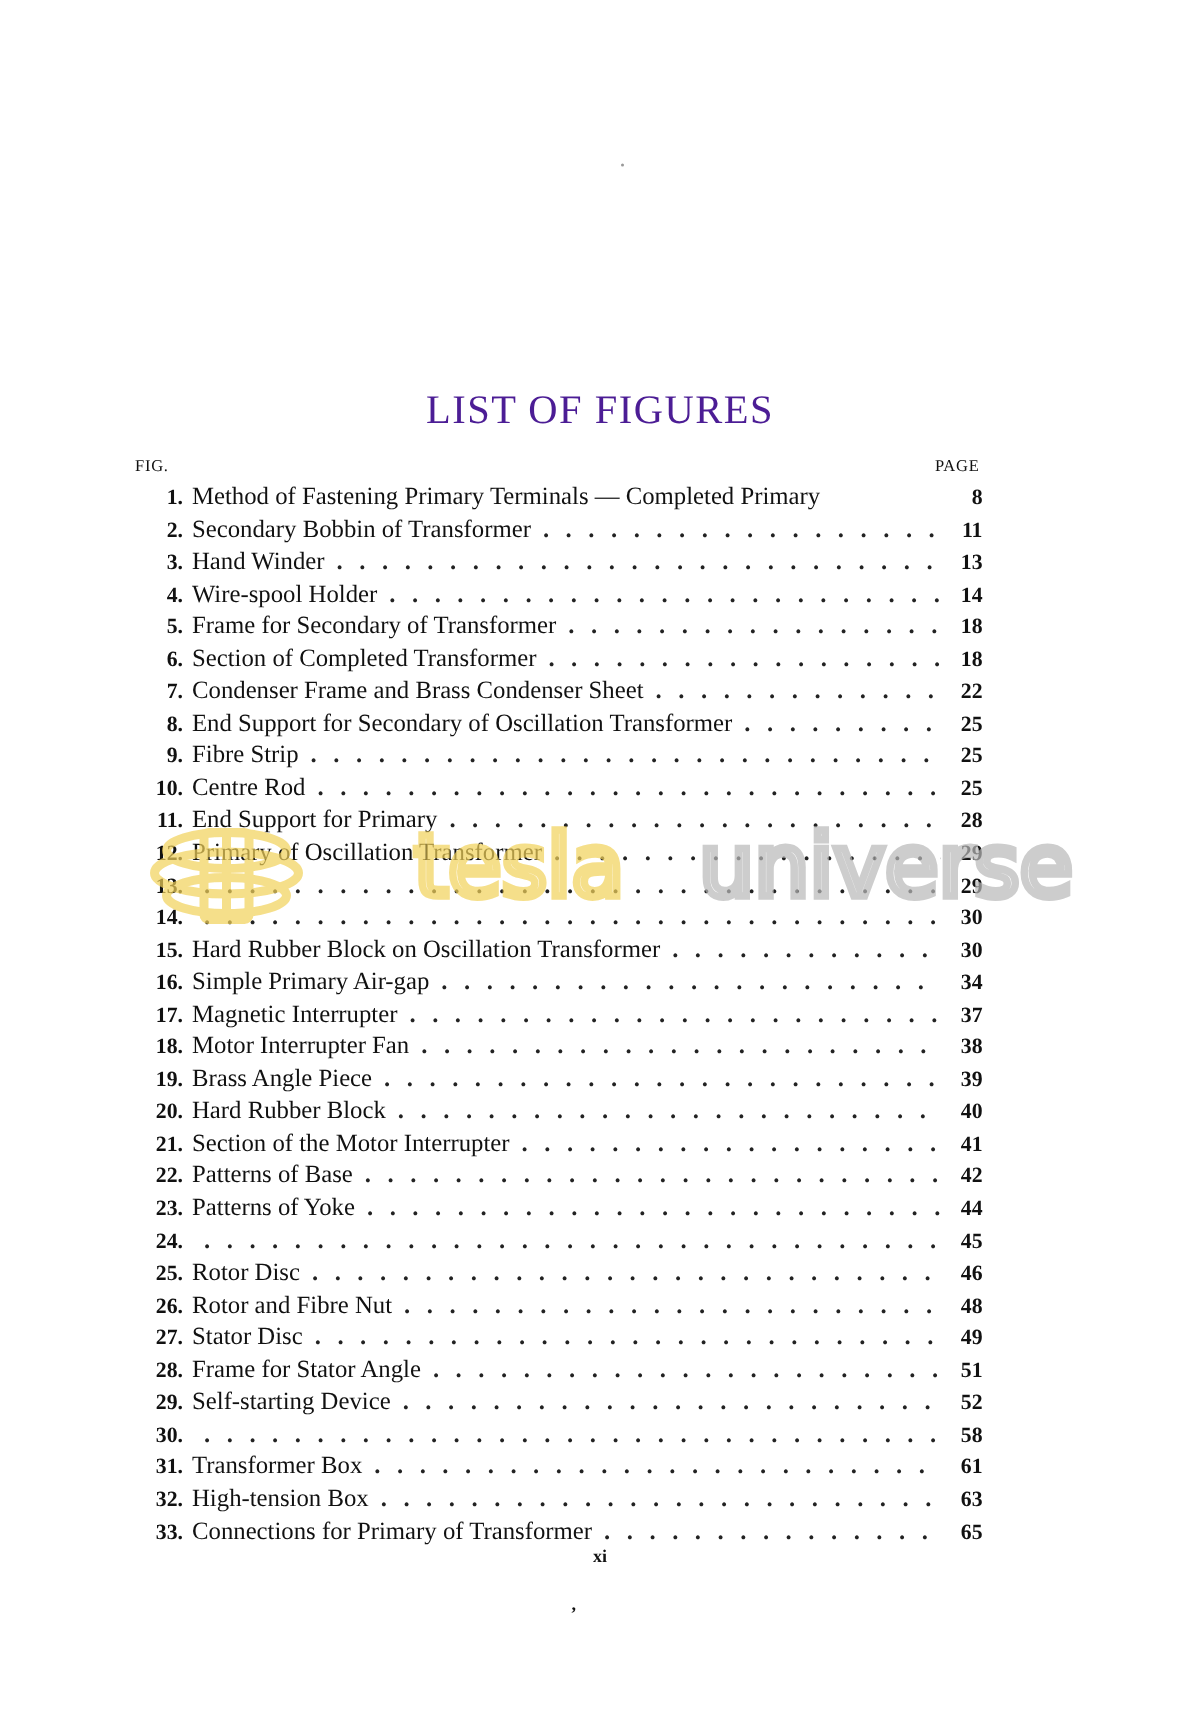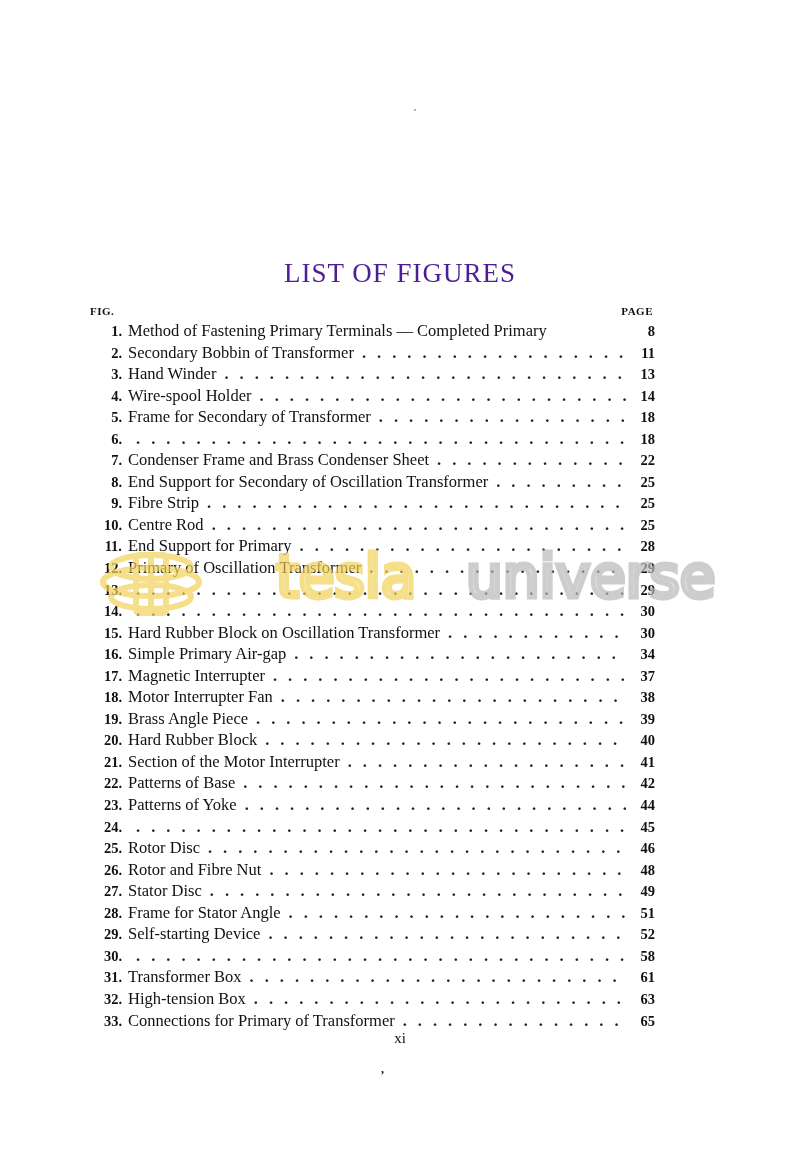--- a/index.html
+++ b/index.html
@@ -6,21 +6,21 @@
     body {
       width: 800px; height: 1156px; position: relative; overflow: hidden;
       font-family: "Liberation Serif", "DejaVu Serif", serif; color: #111;
     }
     .speck { position: absolute; background: #999; border-radius: 50%; }
     .title {
       position: absolute; top: 258px; left: 0; width: 800px;
       text-align: center; font-size: 27px; letter-spacing: 1px; color: #4c1d95;
     }
     .hdr {
-      position: absolute; top: 305px; font-size: 11px; font-weight: bold;
+      position: absolute; top: 305px; font-size: 11px; font-weight: normal;
       letter-spacing: 0.5px;
     }
     .hdr.fig { left: 90px; }
     .hdr.page { right: 147px; }
     .list { position: absolute; top: 320px; left: 80px; width: 575px; }
     .row {
       position: relative; height: 21.55px; line-height: 21.55px;
       font-size: 16.5px; display: flex; align-items: baseline;
     }
     .num {
@@ -32,21 +32,21 @@
       flex: 1 1 auto; overflow: hidden; white-space: nowrap;
       letter-spacing: 11px; padding-left: 8px; font-weight: bold;
       color: #222;
     }
     .pg {
       flex: none; width: 28px; text-align: right; font-weight: bold;
       font-size: 14.5px;
     }
     .pgnum {
       position: absolute; top: 1030px; left: 0; width: 800px;
-      text-align: center; font-size: 15px; font-weight: normal;
+      text-align: center; font-size: 12px; font-weight: bold;
     }
     .comma { position: absolute; top: 1062px; left: 381px; font-size: 12px; font-weight: bold; }
     .watermark {
       position: absolute; top: 537px; left: 96px; width: 620px; height: 90px;
       pointer-events: none; opacity: 0.7;
     }
   </style>
 </head>
 <body>
 
@@ -82,20 +82,21 @@
       <span class="pg">14</span>
     </div>
     <div class="row">
       <span class="num">5.</span>
       <span class="label">Frame for Secondary of Transformer</span>
       <span class="dots">............................................................</span>
       <span class="pg">18</span>
     </div>
     <div class="row">
       <span class="num">6.</span>
+      <span class="label">Section of Completed Transformer</span>
       <span class="dots">............................................................</span>
       <span class="pg">18</span>
     </div>
     <div class="row">
       <span class="num">7.</span>
       <span class="label">Condenser Frame and Brass Condenser Sheet</span>
       <span class="dots">............................................................</span>
       <span class="pg">22</span>
     </div>
     <div class="row">

